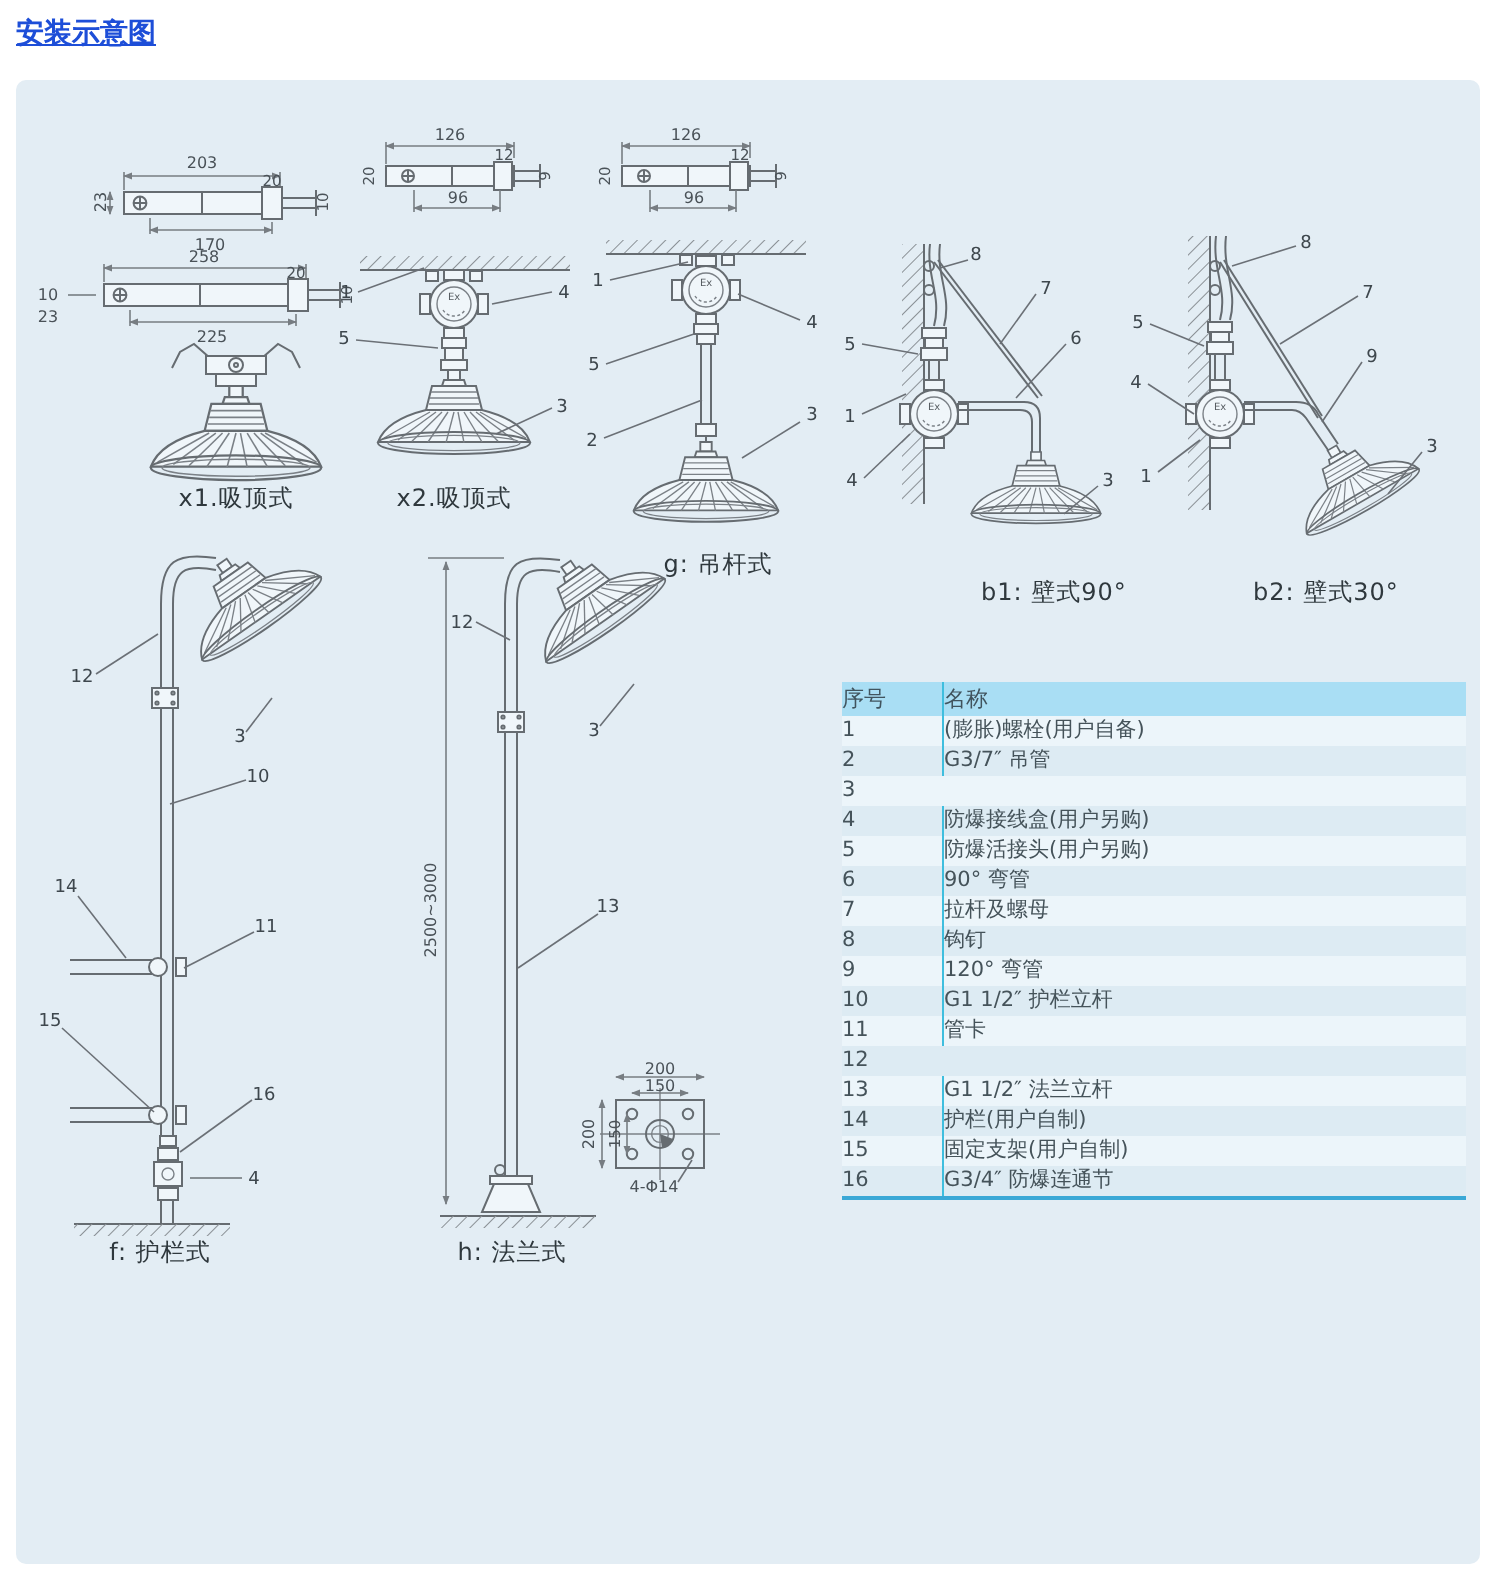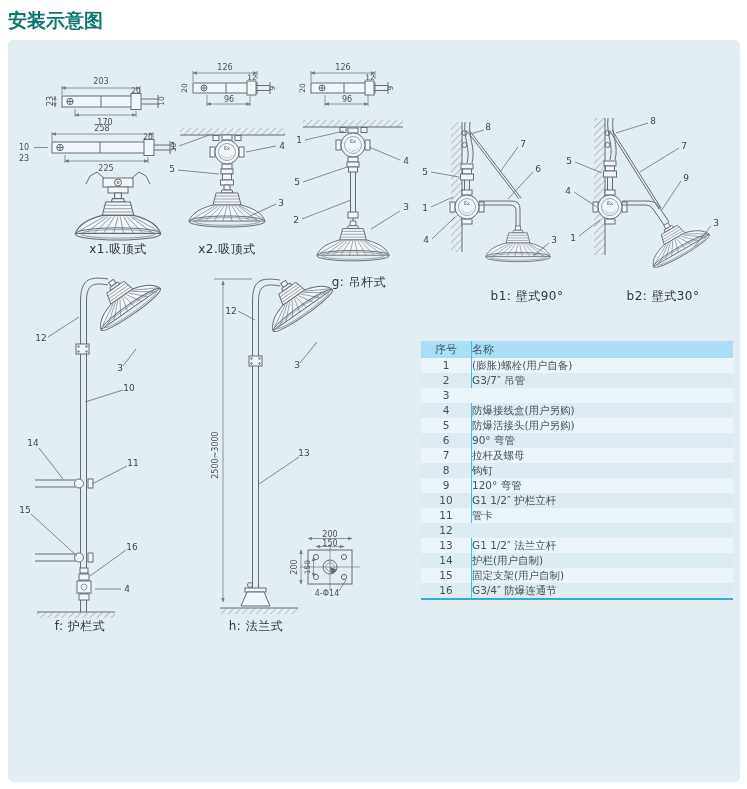--- a/index.html
+++ b/index.html
@@ -1,36 +1,36 @@
 <!DOCTYPE html>
 <html><head>
 <meta charset="utf-8">
 <style>
   html,body{margin:0;padding:0;}
   body{width:747px;height:789px;position:relative;background:#ffffff;
        font-family:"DejaVu Sans","Liberation Sans",sans-serif;overflow:hidden;}
-  .page-title{position:absolute;left:8px;top:8px;font-size:19px;font-weight:bold;color:#0f766e;}
+  .page-title{position:absolute;left:8px;top:8px;font-size:14px;font-weight:bold;color:#1d4ed8;text-decoration:underline;}
   .panel{position:absolute;left:8px;top:40px;width:732px;height:742px;background:#e3edf4;border-radius:5px;}
   svg.diagram{position:absolute;left:0;top:0;}
   svg text{font-family:"DejaVu Sans","Liberation Sans",sans-serif;}
   .ln{stroke:#666c71;fill:none;stroke-width:1;}
   .fl{stroke:#666c71;fill:#f0f6fa;stroke-width:1;}
   .thin{stroke:#7b8187;fill:none;stroke-width:0.7;}
   .dl{stroke:#777d82;fill:none;stroke-width:0.8;}
   .ld{stroke:#6b7076;fill:none;stroke-width:0.8;}
   .dim{font-size:8px;fill:#4a5258;}
   .dims{font-size:7.5px;fill:#4a5258;}
   .lbl{font-size:9px;fill:#3e474d;}
   .cap{font-size:12px;fill:#2f383d;letter-spacing:0.5px;}
   .ex{font-size:5px;fill:#555b60;}
   
   .parts-table{position:absolute;left:421px;top:341px;width:312px;border-bottom:2px solid #3aa8d6;}
   .tr{display:flex;height:15px;line-height:15px;font-size:10.5px;color:#45535a;}
   .tr.th{height:17px;line-height:17px;background:#a9def4;font-size:11px;color:#41545e;}
-  .tr .c1{width:50px;text-align:center;}
+  .tr .c1{width:50px;text-align:left;}
   .tr .c2{flex:1;text-align:left;border-left:1px solid #3fbede;}
   .rows .tr:nth-child(odd){background:#ecf5fa;}
   .rows .tr:nth-child(even){background:#ddebf3;}
 </style>
 </head>
 <body>
 
 <div class="page-title">安装示意图</div>
 <div class="panel"></div>
 

